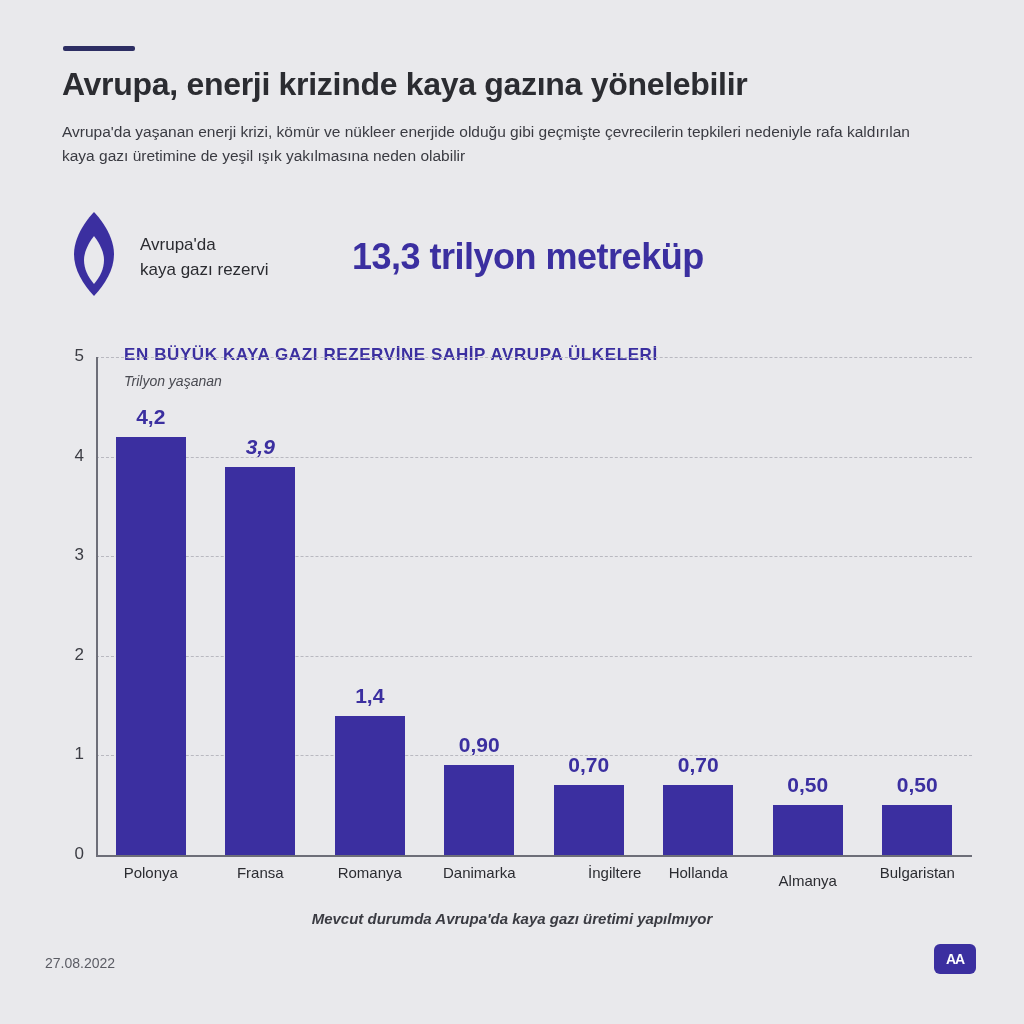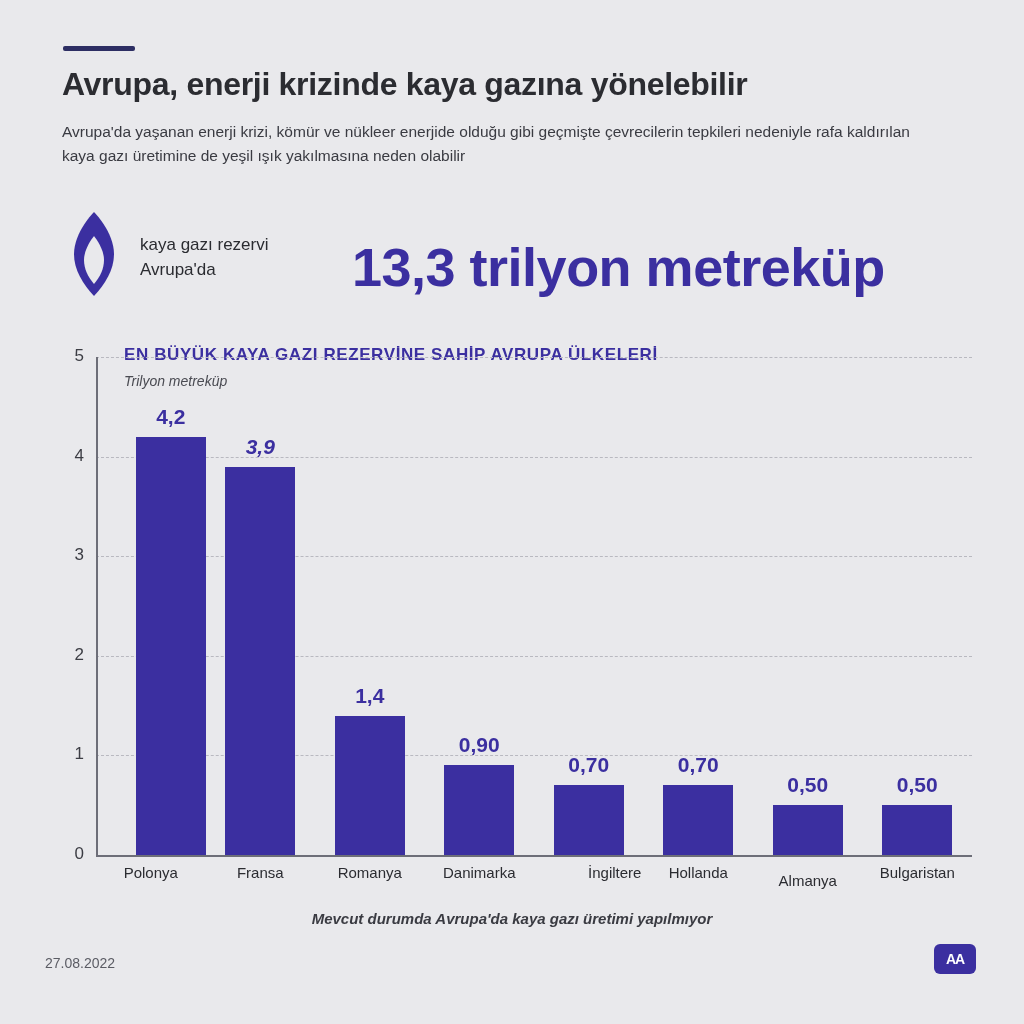--- a/index.html
+++ b/index.html
@@ -67,21 +67,21 @@
     top: 232px;
     width: 210px;
     font-size: 17px;
     line-height: 25px;
     color: #2b2c31;
   }
   .reserve-value {
     position: absolute;
     left: 352px;
     top: 236px;
-    font-size: 54px;
+    font-size: 36px;
     font-weight: bold;
     color: #3b2fa0;
     letter-spacing: -0.5px;
   }
 
   
   .chart-title {
     position: absolute;
     left: 124px;
     top: 345px;
@@ -219,27 +219,27 @@
   <div class="headline">Avrupa, enerji krizinde kaya gazına yönelebilir</div>
   <div class="subhead">Avrupa'da yaşanan enerji krizi, kömür ve nükleer enerjide olduğu gibi geçmişte çevrecilerin tepkileri nedeniyle rafa kaldırılan kaya gazı üretimine de yeşil ışık yakılmasına neden olabilir</div>
 
   <div class="flame-wrap">
     <svg width="64" height="88" viewBox="0 0 64 88" xmlns="http://www.w3.org/2000/svg">
       <path d="M32 2 C32 2 12 22 12 44 C12 60 21 74 32 86 C43 74 52 60 52 44 C52 22 32 2 32 2 Z" fill="#3b2fa0"></path>
       <path d="M32 26 C32 26 22 38 22 50 C22 59 26 67 32 74 C38 67 42 59 42 50 C42 38 32 26 32 26 Z" fill="#e9e9ec"></path>
     </svg>
   </div>
   <div class="reserve-label">
+    <div>Avrupa'da</div>
     <div>kaya gazı rezervi</div>
-    <div>Avrupa'da</div>
   </div>
   <div class="reserve-value">13,3 trilyon metreküp</div>
 
   <div class="chart-title">EN BÜYÜK KAYA GAZI REZERVİNE SAHİP AVRUPA ÜLKELERİ</div>
-  <div class="chart-subtitle">Trilyon metreküp</div>
+  <div class="chart-subtitle">Trilyon yaşanan</div>
 
   <div class="plot">
     <div id="gridlines">
         <div class="gridline" style="top: 398.4px;"></div>
         <div class="gridline" style="top: 298.8px;"></div>
         <div class="gridline" style="top: 199.2px;"></div>
         <div class="gridline" style="top: 99.6px;"></div>
         <div class="gridline" style="top: 0px;"></div>
       </div>
   </div>
@@ -248,21 +248,21 @@
   <div id="yticks">
       <div class="ytick" style="left: 44px; top: 844px;">0</div>
       <div class="ytick" style="left: 44px; top: 744.4px;">1</div>
       <div class="ytick" style="left: 44px; top: 644.8px;">2</div>
       <div class="ytick" style="left: 44px; top: 545.2px;">3</div>
       <div class="ytick" style="left: 44px; top: 445.6px;">4</div>
       <div class="ytick" style="left: 44px; top: 346px;">5</div>
     </div>
 
   <div class="bars" id="bars">
-      <div class="bar-slot" style="left: 0px; width: 109.5px; padding-left: 40px;">
+      <div class="bar-slot" style="left: 0px; width: 109.5px;">
         <div class="bar" style="height: 418.32px; background: rgb(59, 47, 160);"></div>
         <div class="bar-value" style="bottom: 426.32px;">4,2</div>
       </div>
       <div class="bar-slot" style="left: 109.5px; width: 109.5px;">
         <div class="bar" style="height: 388.44px; background: rgb(59, 47, 160);"></div>
         <div class="bar-value" style="bottom: 396.44px; font-style: italic;">3,9</div>
       </div>
       <div class="bar-slot" style="left: 219px; width: 109.5px;">
         <div class="bar" style="height: 139.44px; background: rgb(59, 47, 160);"></div>
         <div class="bar-value" style="bottom: 147.44px;">1,4</div>

